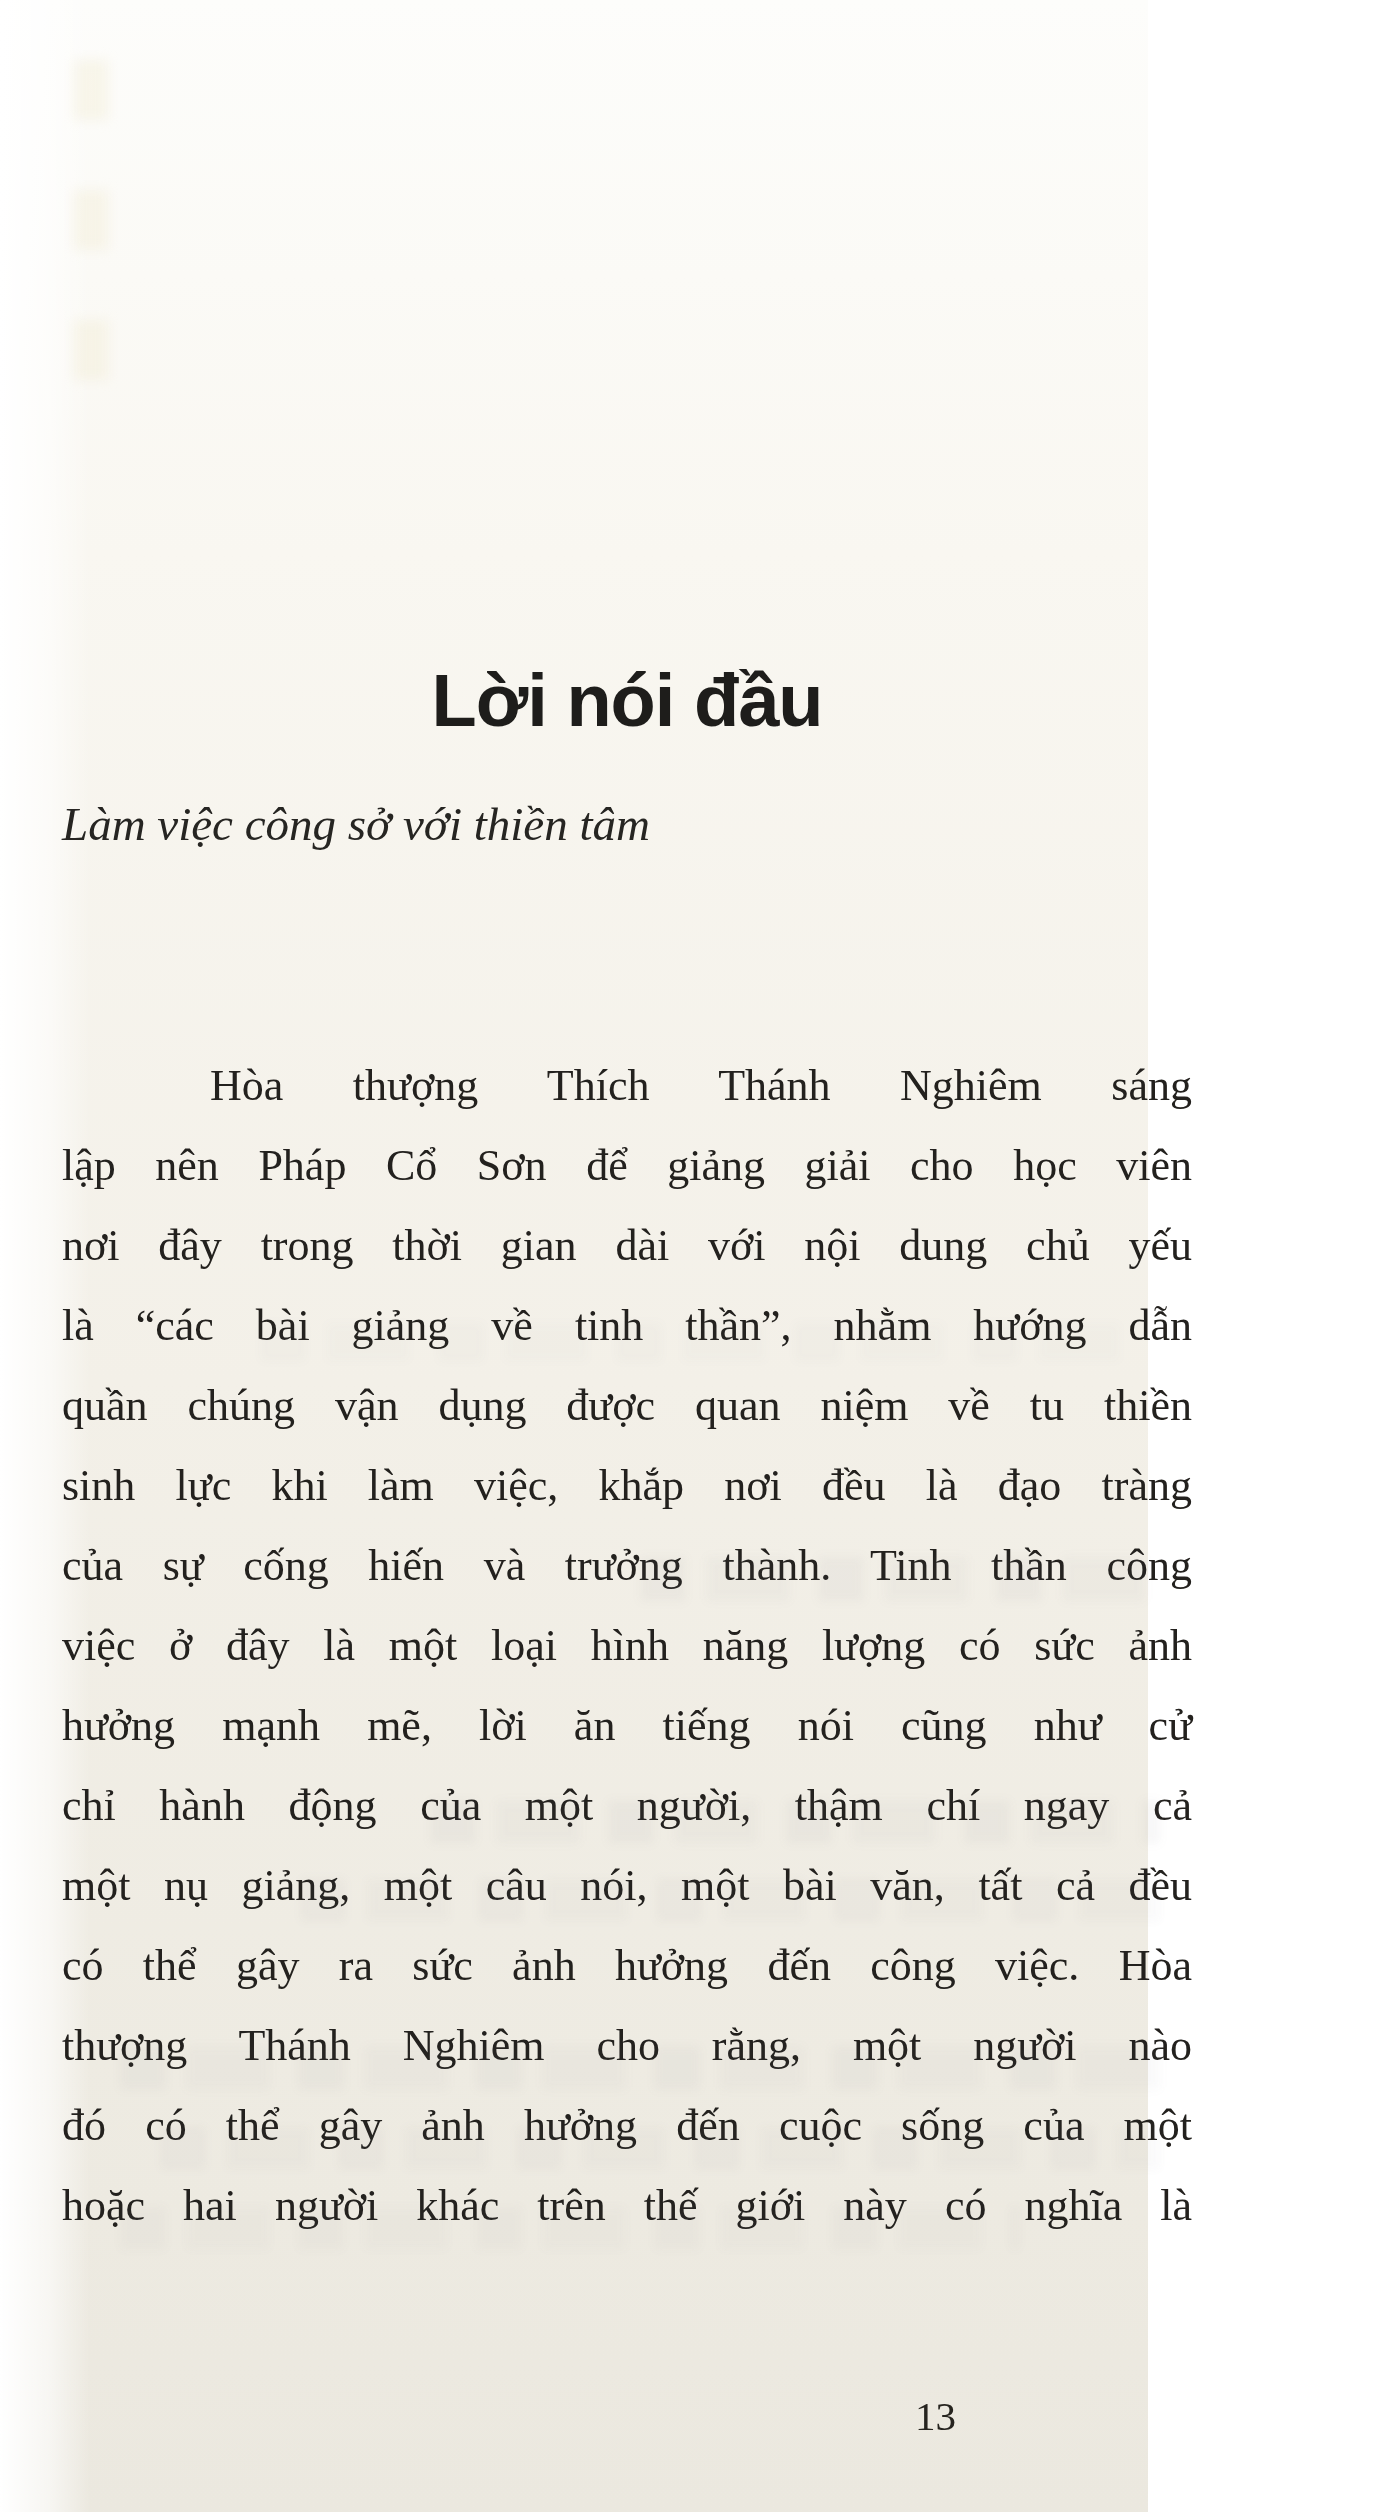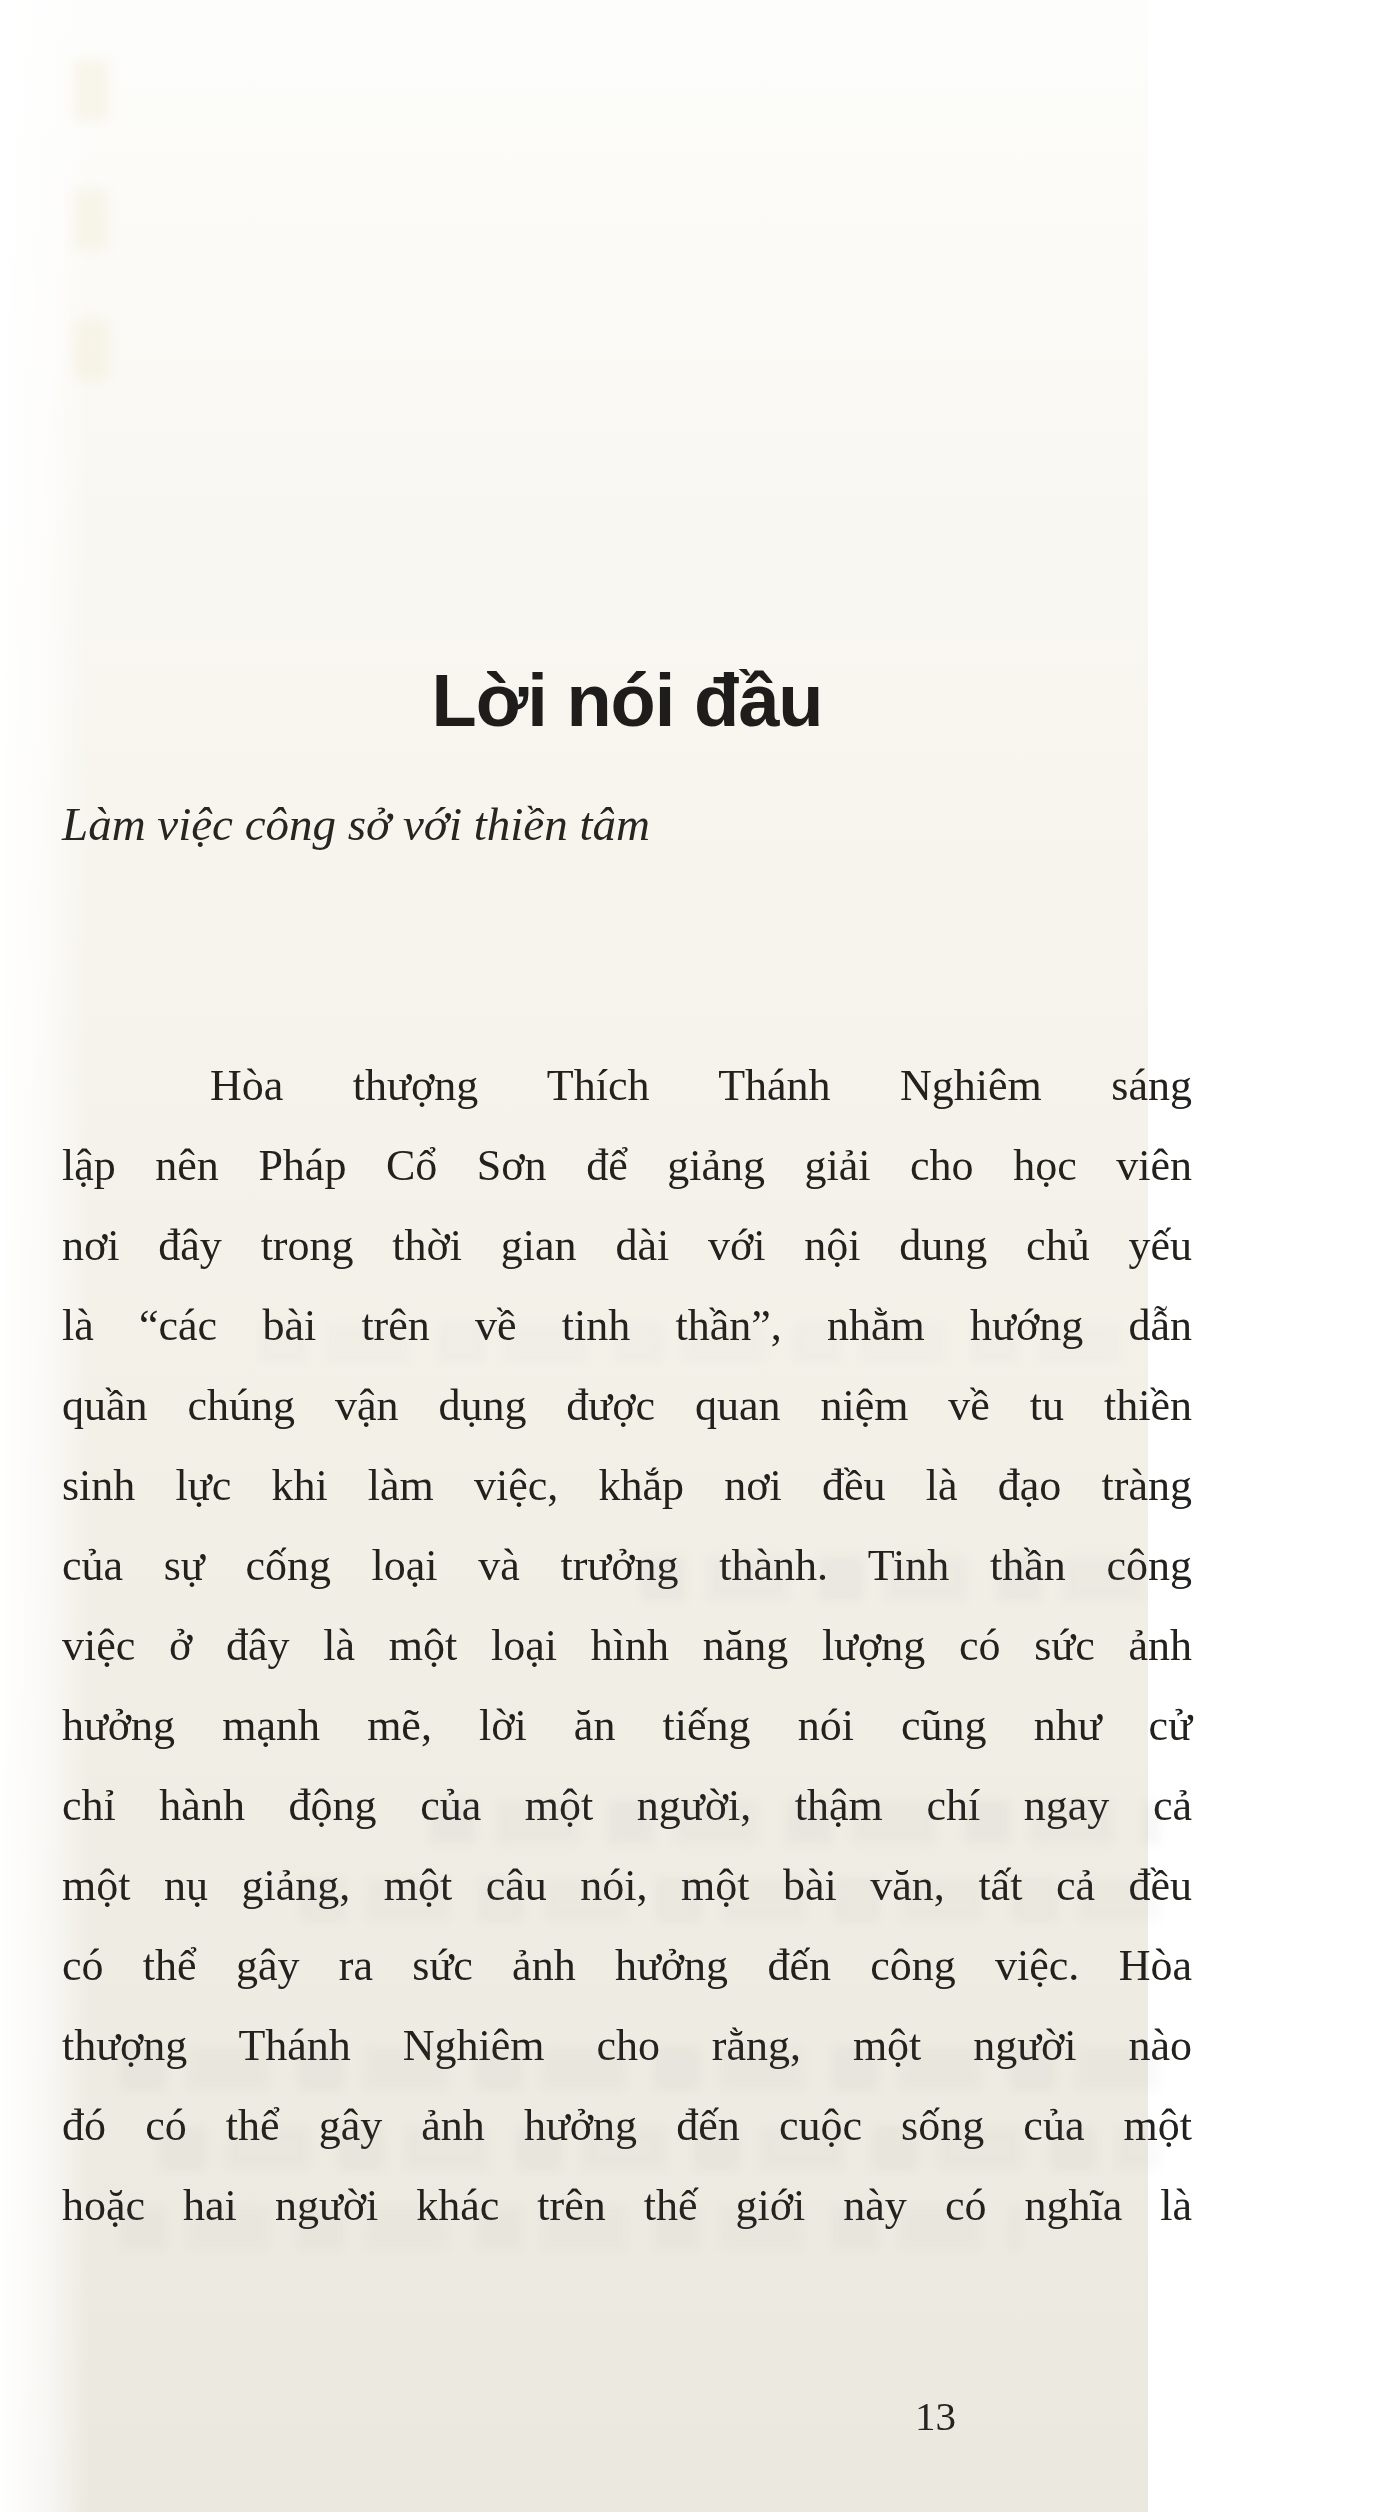--- a/index.html
+++ b/index.html
@@ -119,24 +119,24 @@
   <div class="scan-streak"></div>
 
   <div class="chapter-title">Lời nói đầu</div>
 
   <div class="chapter-subtitle">Làm việc công sở với thiền tâm</div>
 
   <div class="body-text">
     <div class="body-line indent">Hòa thượng Thích Thánh Nghiêm sáng</div>
     <div class="body-line">lập nên Pháp Cổ Sơn để giảng giải cho học viên</div>
     <div class="body-line">nơi đây trong thời gian dài với nội dung chủ yếu</div>
-    <div class="body-line">là “các bài trên về tinh thần”, nhằm hướng dẫn</div>
+    <div class="body-line">là “các bài giảng về tinh thần”, nhằm hướng dẫn</div>
     <div class="body-line">quần chúng vận dụng được quan niệm về tu thiền</div>
     <div class="body-line">sinh lực khi làm việc, khắp nơi đều là đạo tràng</div>
-    <div class="body-line">của sự cống loại và trưởng thành. Tinh thần công</div>
+    <div class="body-line">của sự cống hiến và trưởng thành. Tinh thần công</div>
     <div class="body-line">việc ở đây là một loại hình năng lượng có sức ảnh</div>
     <div class="body-line">hưởng mạnh mẽ, lời ăn tiếng nói cũng như cử</div>
     <div class="body-line">chỉ hành động của một người, thậm chí ngay cả</div>
     <div class="body-line">một nụ giảng, một câu nói, một bài văn, tất cả đều</div>
     <div class="body-line">có thể gây ra sức ảnh hưởng đến công việc. Hòa</div>
     <div class="body-line">thượng Thánh Nghiêm cho rằng, một người nào</div>
     <div class="body-line">đó có thể gây ảnh hưởng đến cuộc sống của một</div>
     <div class="body-line">hoặc hai người khác trên thế giới này có nghĩa là</div>
   </div>
 

